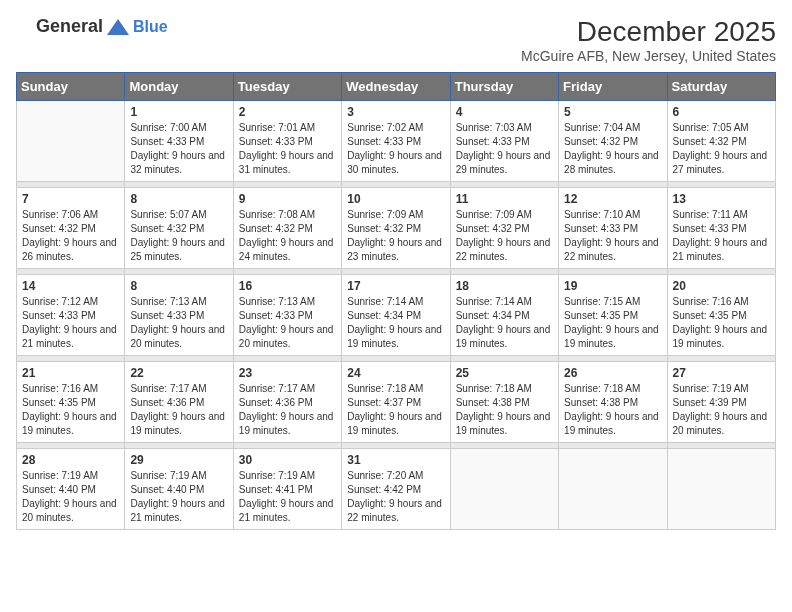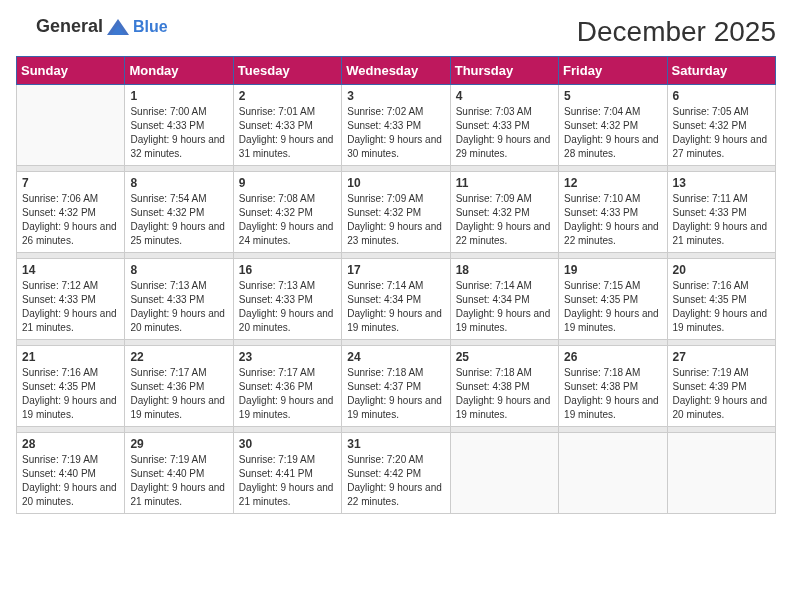--- a/index.html
+++ b/index.html
@@ -48,21 +48,21 @@
     .location-title {
       font-size: 14px;
       color: #555;
     }
     .calendar {
       width: 100%;
       border-collapse: collapse;
       border: 1px solid #ccc;
     }
     .calendar th {
-      background-color: #be185d;
+      background-color: #737373;
       color: #fff;
       font-size: 13px;
       font-weight: bold;
       padding: 6px 4px;
       text-align: left;
       border: 1px solid #3a62aa;
     }
     .calendar td {
       vertical-align: top;
       border: 1px solid #ccc;
@@ -102,20 +102,21 @@
     <span class="logo-text-general">General</span>
     <svg class="logo-icon" viewBox="0 0 22 16" xmlns="http://www.w3.org/2000/svg">
       <polygon points="0,16 11,0 22,16" fill="#4472c4"></polygon>
       <polygon points="4,16 11,6 18,16" fill="#3a7bd5" opacity="0.7"></polygon>
     </svg>
     <br>
     <span class="logo-text-blue">Blue</span>
   </div>
   <div class="title-area">
     <div class="month-title">December 2025</div>
+    <div class="location-title">McGuire AFB, New Jersey, United States</div>
   </div>
 </div>
 
 <table class="calendar">
   <thead>
     <tr>
       <th>Sunday</th>
       <th>Monday</th>
       <th>Tuesday</th>
       <th>Wednesday</th>
@@ -161,21 +162,21 @@
         <td></td>
         <td></td>
       </tr>
       <tr>
         <td>
           <span class="day-number">7</span>
           <div class="day-info"><span>Sunrise: 7:06 AM</span><br><span>Sunset: 4:32 PM</span><br><span>Daylight: 9 hours and 26 minutes.</span></div>
         </td>
         <td>
           <span class="day-number">8</span>
-          <div class="day-info"><span>Sunrise: 7:54 AM</span><br><span>Sunset: 4:32 PM</span><br><span>Daylight: 9 hours and 25 minutes.</span></div>
+          <div class="day-info"><span>Sunrise: 5:07 AM</span><br><span>Sunset: 4:32 PM</span><br><span>Daylight: 9 hours and 25 minutes.</span></div>
         </td>
         <td>
           <span class="day-number">9</span>
           <div class="day-info"><span>Sunrise: 7:08 AM</span><br><span>Sunset: 4:32 PM</span><br><span>Daylight: 9 hours and 24 minutes.</span></div>
         </td>
         <td>
           <span class="day-number">10</span>
           <div class="day-info"><span>Sunrise: 7:09 AM</span><br><span>Sunset: 4:32 PM</span><br><span>Daylight: 9 hours and 23 minutes.</span></div>
         </td>
         <td>

